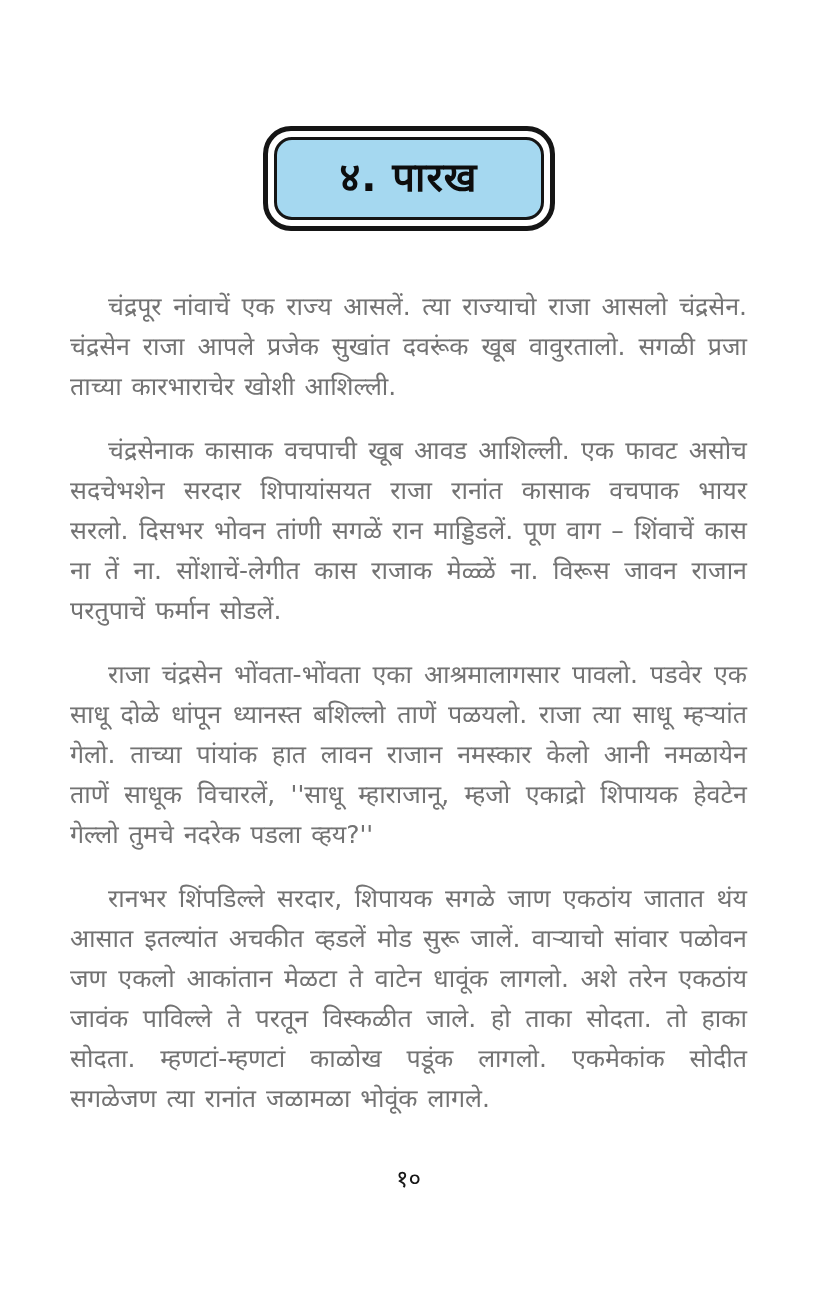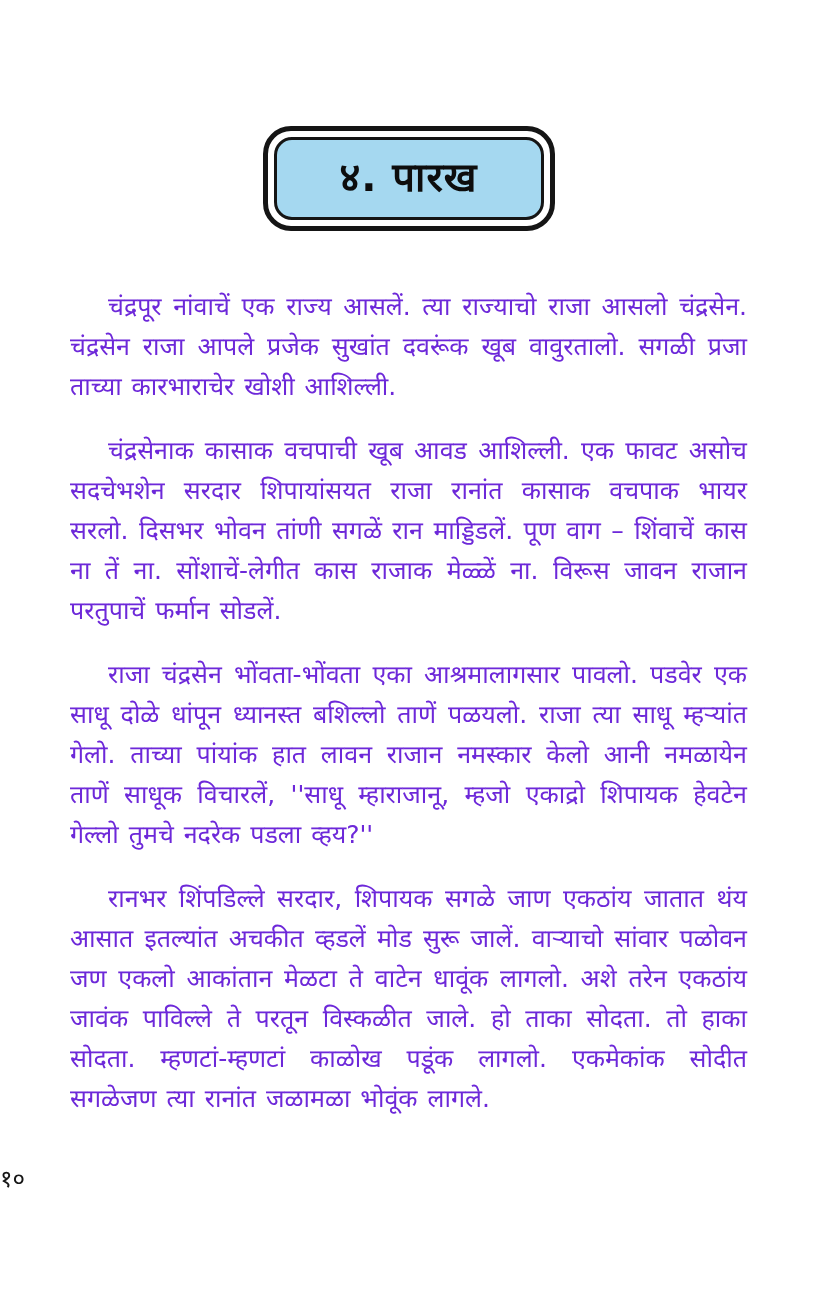--- a/index.html
+++ b/index.html
@@ -46,28 +46,29 @@
   }
   .content {
     margin: 56px 70px 0 70px;
   }
   .content p {
     margin: 0 0 24px 0;
     font-size: 25px;
     line-height: 40px;
     text-align: justify;
     text-indent: 38px;
-    color: #6d28d9;
+    color: #737373;
     word-spacing: 2px;
   }
   .footer {
     position: absolute;
     left: 0;
     bottom: 118px;
     width: 100%;
+    text-align: center;
   }
   .page-number {
     font-size: 24px;
     color: #161616;
   }
 </style>
 </head>
 <body>
 
 <div class="page">

